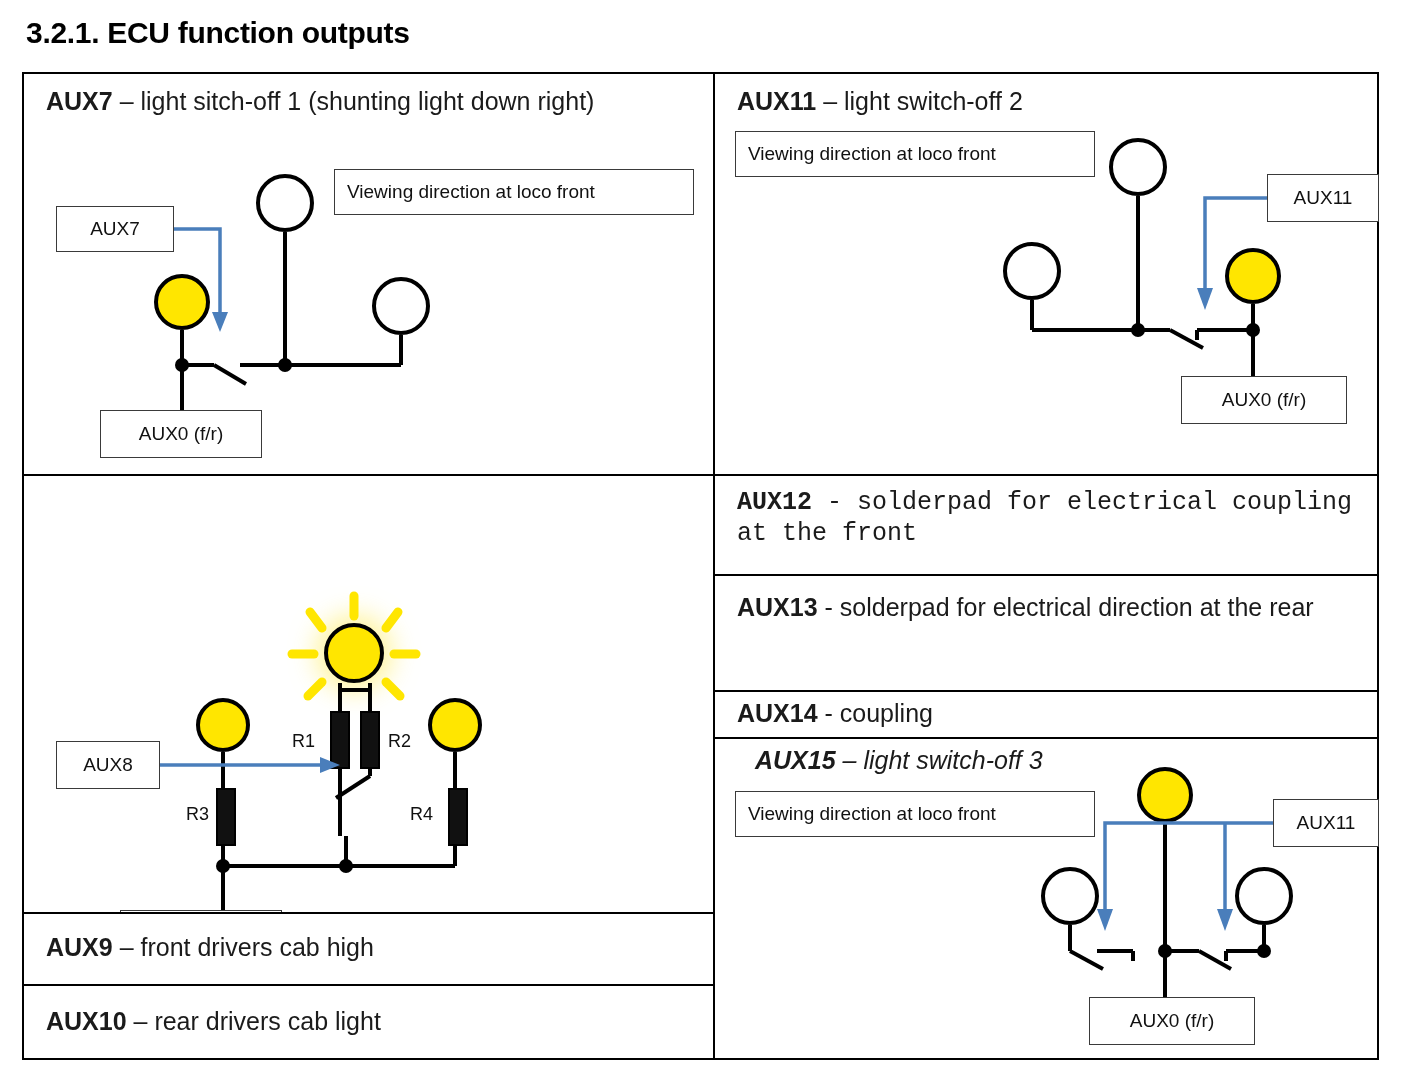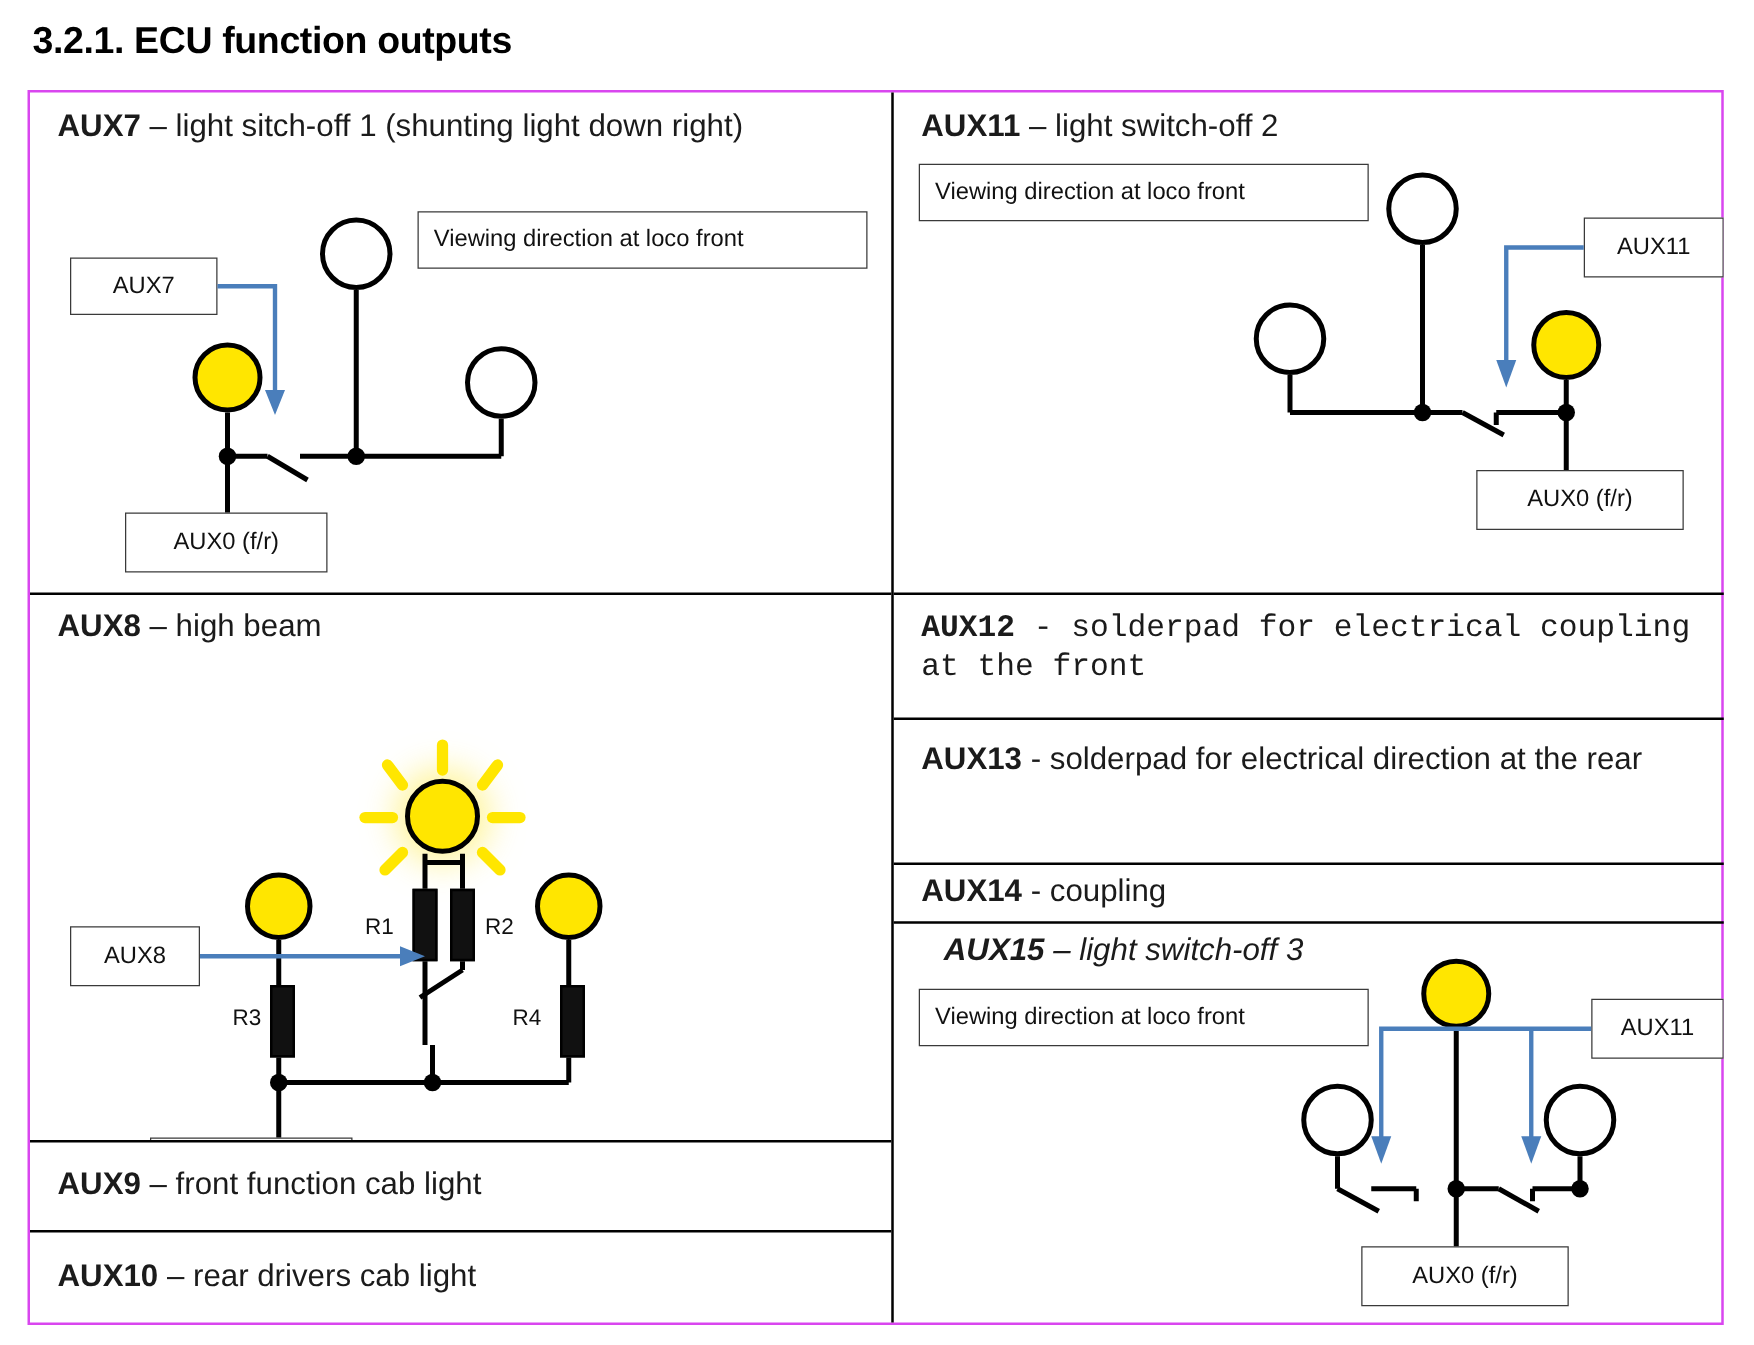--- a/index.html
+++ b/index.html
@@ -29,21 +29,21 @@
     letter-spacing: -0.3px;
     color: #000;
   }
   
   .table {
     position: absolute;
     left: 22px;
     top: 72px;
     width: 1357px;
     height: 988px;
-    border: 2px solid #d946ef;
+    border: 2px solid #000000;
     box-sizing: border-box;
   }
   .cell {
     position: absolute;
     box-sizing: border-box;
     overflow: hidden;
   }
   .v-divider {
     position: absolute;
     left: 689px;
@@ -174,23 +174,20 @@
         <line x1="158" y1="291" x2="158" y2="336" stroke="#000" stroke-width="4"></line>
         <circle cx="158" cy="291" r="7" fill="#000"></circle>
         <circle cx="261" cy="291" r="7" fill="#000"></circle>
 
         <path d="M150 155 L196 155 L196 242" stroke="#4a7ebb" stroke-width="3.5" fill="none"></path>
         <path d="M196 258 L188 238 L204 238 Z" fill="#4a7ebb"></path>
       </svg>
     </div>
 
     <div class="cell" style="left:0; top:402px; width:689px; height:436px;">
-      <div class="hdr" style="position:absolute; left:22px; top:10px; width:640px;">
-        <b>AUX8</b><span> – high beam</span>
-      </div>
 
       <div class="lbl-box" style="left:32px; top:265px; width:104px; height:48px;">
         <span>AUX8</span>
       </div>
 
       <div class="lbl-box" style="left:96px; top:434px; width:162px; height:48px;">
         
       </div>
 
       <div class="lamp on" style="left:300px; top:147px; width:60px; height:60px; box-shadow:0 0 26px 8px rgba(255,240,120,0.75);"></div>
@@ -240,21 +237,21 @@
         <circle cx="199" cy="390" r="7" fill="#000"></circle>
         <circle cx="322" cy="390" r="7" fill="#000"></circle>
 
         <path d="M136 289 L300 289" stroke="#4a7ebb" stroke-width="3.5" fill="none"></path>
         <path d="M316 289 L296 281 L296 297 Z" fill="#4a7ebb"></path>
       </svg>
     </div>
 
     <div class="cell" style="left:0; top:840px; width:689px; height:70px;">
       <div class="hdr" style="position:absolute; left:22px; top:18px;">
-        <b>AUX9</b><span> – front function cab light</span>
+        <b>AUX9</b><span> – front drivers cab high</span>
       </div>
     </div>
 
     <div class="cell" style="left:0; top:912px; width:689px; height:72px;">
       <div class="hdr" style="position:absolute; left:22px; top:20px;">
         <b>AUX10</b><span> – rear drivers cab light</span>
       </div>
     </div>
 
     <div class="cell" style="left:691px; top:0; width:664px; height:452px;">

